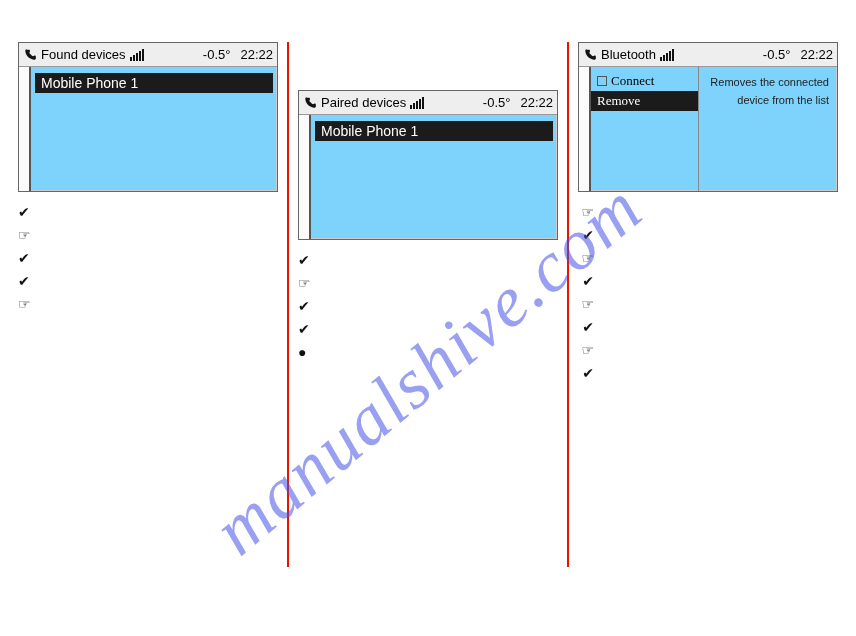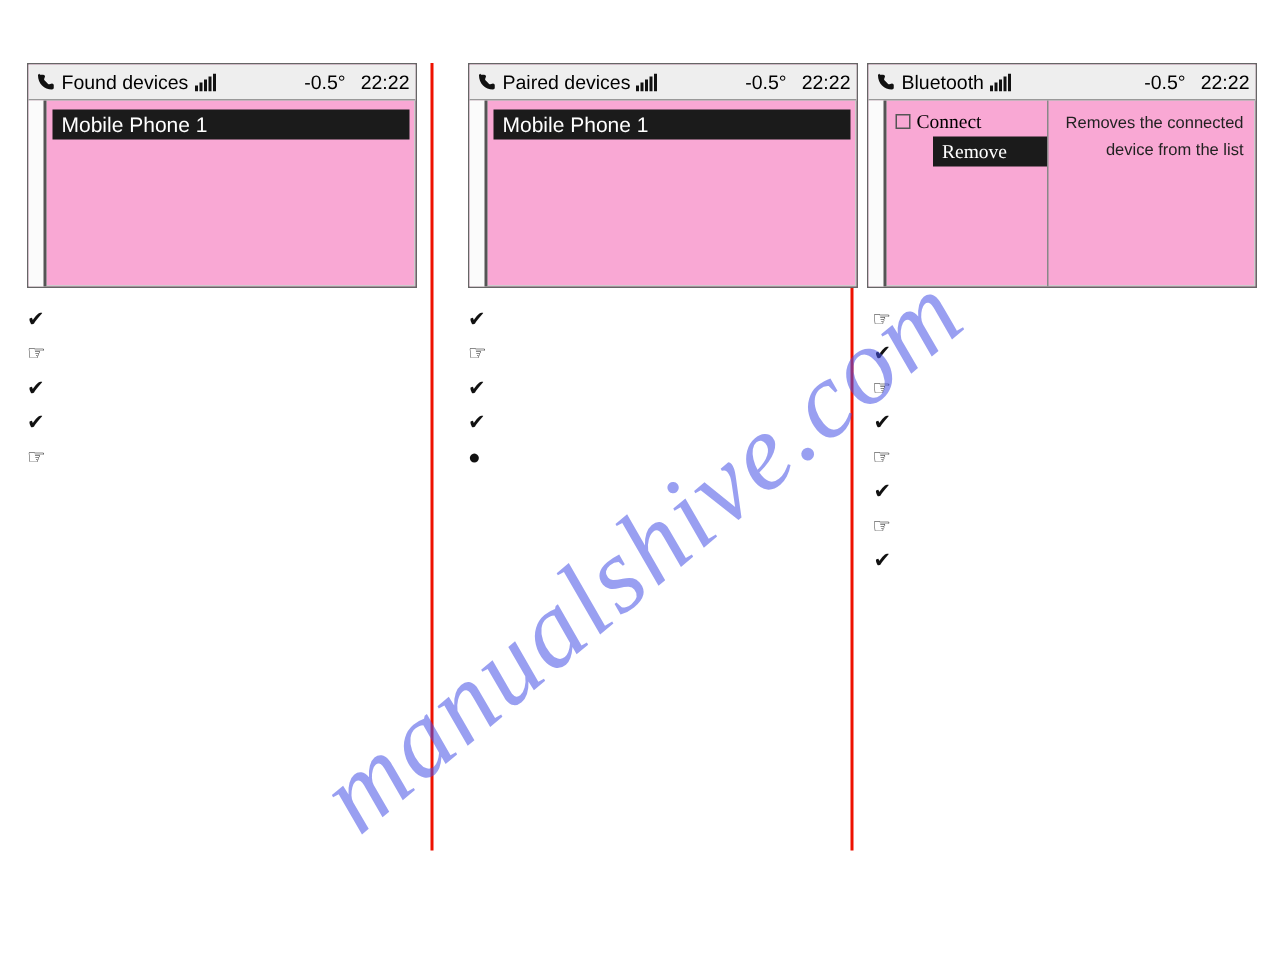--- a/index.html
+++ b/index.html
@@ -14,39 +14,39 @@
   .page {
     position: relative;
     width: 856px;
     height: 636px;
   }
   .col {
     position: absolute;
     top: 42px;
   }
   .col1 { left: 18px; width: 262px; }
-  .col2 { left: 312px; width: 262px; }
+  .col2 { left: 298px; width: 262px; margin-top: 48px; }
   .col3 { left: 578px; width: 262px; text-align: right; }
 
   .col-divider {
     position: absolute;
     top: 42px;
     width: 0;
     height: 525px;
     border-left: 2px solid #ee1100;
   }
   .div1 { left: 287px; }
   .div2 { left: 567px; }
 
   
   .screen {
     width: 260px;
     height: 150px;
     border: 1px solid #666;
-    background: #f9a8d4;
+    background: #7dd3fc;
     margin-bottom: 14px;
     display: flex;
     flex-direction: column;
     box-shadow: 0 0 0 1px #ccc inset;
   }
   .statusbar {
     height: 24px;
     background: #eee;
     border-bottom: 1px solid #999;
     display: flex;
@@ -98,21 +98,20 @@
   }
   .pane-left .mrow {
     padding: 2px 6px;
     display: flex;
     align-items: center;
     gap: 4px;
   }
   .pane-left .mrow.sel {
     background: #1b1b1b;
     color: #fff;
-    margin-left: 31px;
   }
   .checkbox {
     width: 10px; height: 10px;
     border: 1px solid #555;
     display: inline-block;
   }
   .pane-right {
     flex: 1;
     padding: 6px 8px;
     font-size: 11px;

